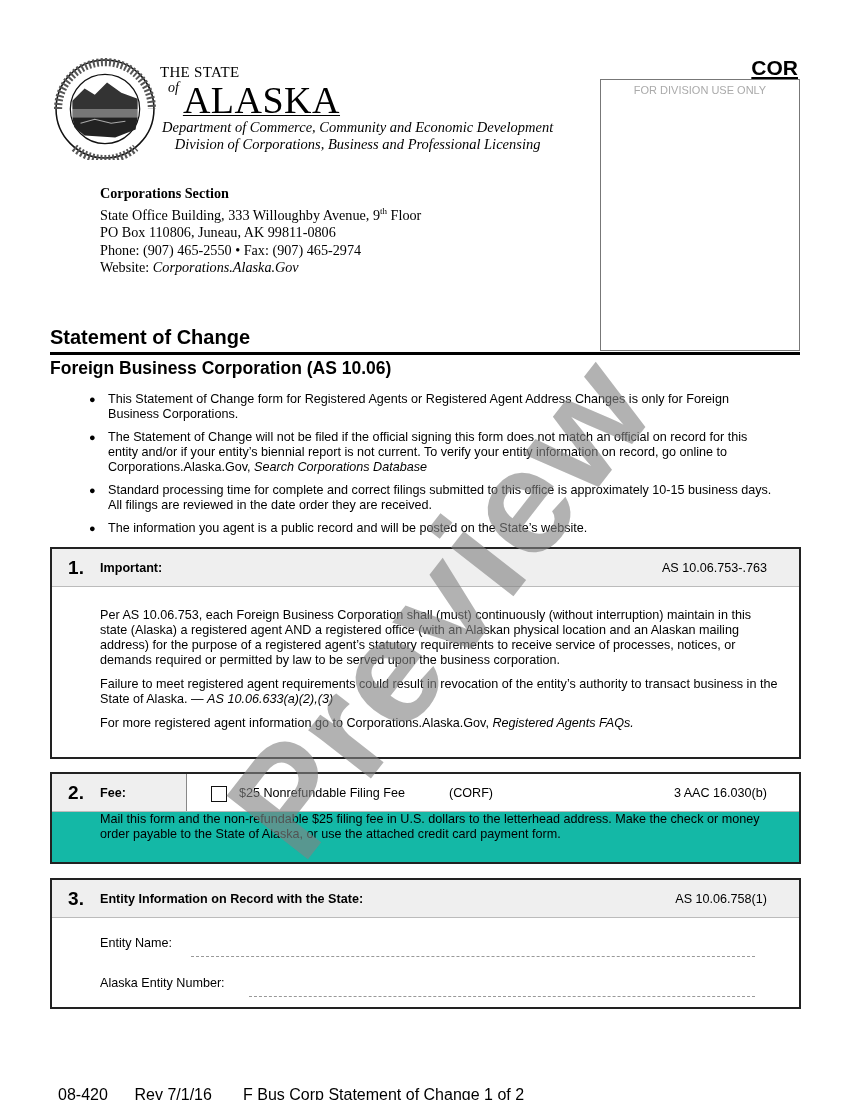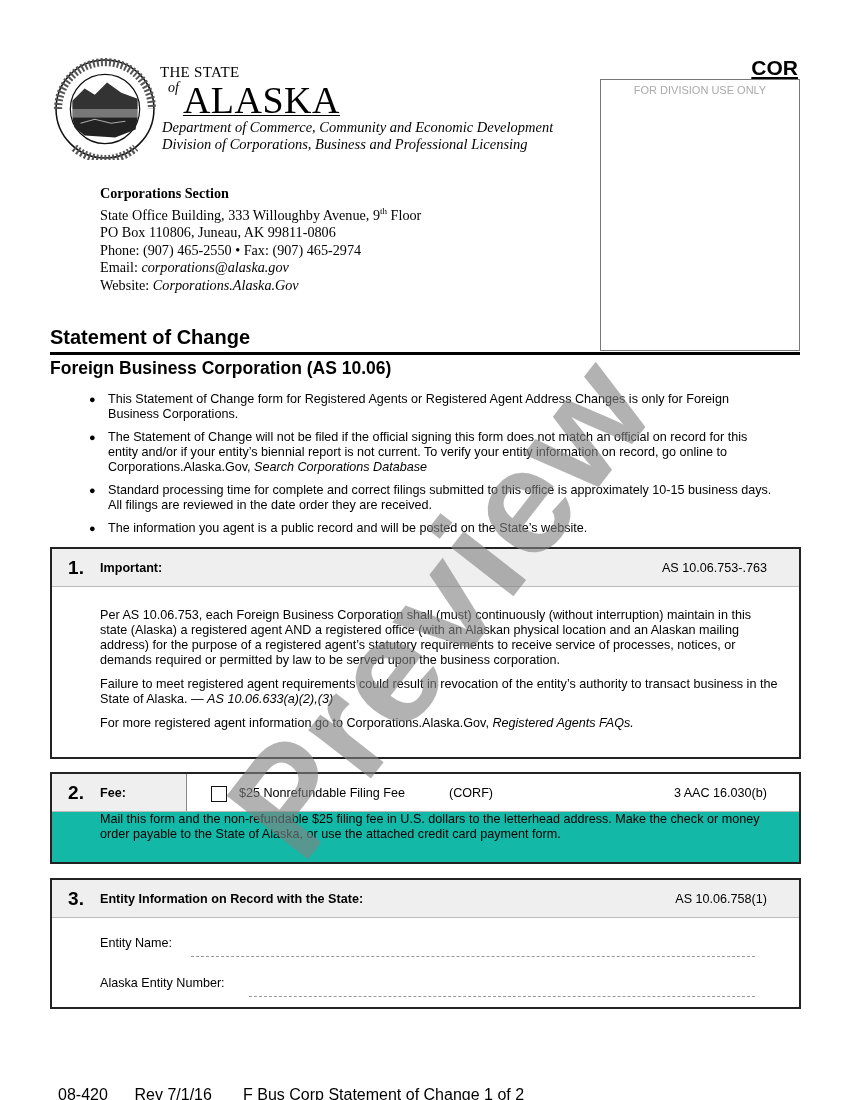--- a/index.html
+++ b/index.html
@@ -8,21 +8,21 @@
 
   .abs { position: absolute; }
 
   
   .seal { left: 54px; top: 58px; width: 102px; height: 102px; }
   .state-block { left: 160px; top: 64px; font-family: "Liberation Serif", serif; }
   .the-state { font-size: 15px; letter-spacing: 0.3px; }
   .of-alaska { position: absolute; left: 8px; top: 14px; white-space: nowrap; }
   .of { font-size: 14px; font-style: italic; vertical-align: top; position: relative; top: 2px; }
   .alaska { font-size: 38px; letter-spacing: 0.5px; text-decoration: underline; text-decoration-thickness: 1px; text-underline-offset: 2px; }
-  .dept { left: 162px; top: 119px; font-family: "Liberation Serif", serif; font-style: italic; font-size: 14.5px; line-height: 17px; }
+  .dept { left: 162px; top: 119px; font-family: "Liberation Serif", serif; font-style: italic; font-size: 14.5px; line-height: 17px; text-align: center; }
 
   .cor { right: 52px; top: 56px; font-weight: bold; font-size: 21px; text-decoration: underline; }
   .division-box { left: 600px; top: 79px; width: 200px; height: 272px; border: 1.5px solid #777; }
   .division-box span { display: block; text-align: center; color: #aaa; font-size: 11px; margin-top: 4px; }
 
   .contact { left: 100px; top: 185px; font-family: "Liberation Serif", serif; font-size: 14.2px; line-height: 17.6px; }
   .contact .bold { font-weight: bold; }
   .contact em { font-style: italic; }
   .contact sup { font-size: 9px; }
 
@@ -100,21 +100,20 @@
 <div class="abs cor">COR</div>
 <div class="abs division-box">
   <span>FOR DIVISION USE ONLY</span>
 </div>
 
 <div class="abs contact">
   <div class="bold">Corporations Section</div>
   <div><span>State Office Building, 333 Willoughby Avenue, 9</span><sup>th</sup><span> Floor</span></div>
   <div>PO Box 110806, Juneau, AK  99811-0806</div>
   <div>Phone: (907) 465-2550  •  Fax: (907) 465-2974</div>
-  <div><span>Email: </span><em>corporations@alaska.gov</em></div>
   <div><span>Website: </span><em>Corporations.Alaska.Gov</em></div>
 </div>
 
 <div class="abs title">Statement of Change</div>
 <div class="abs title-rule"></div>
 <div class="abs subtitle">Foreign Business Corporation  (AS 10.06)</div>
 
 <div class="abs bullets">
   <div class="bullet">
       <span class="dot">●</span>

